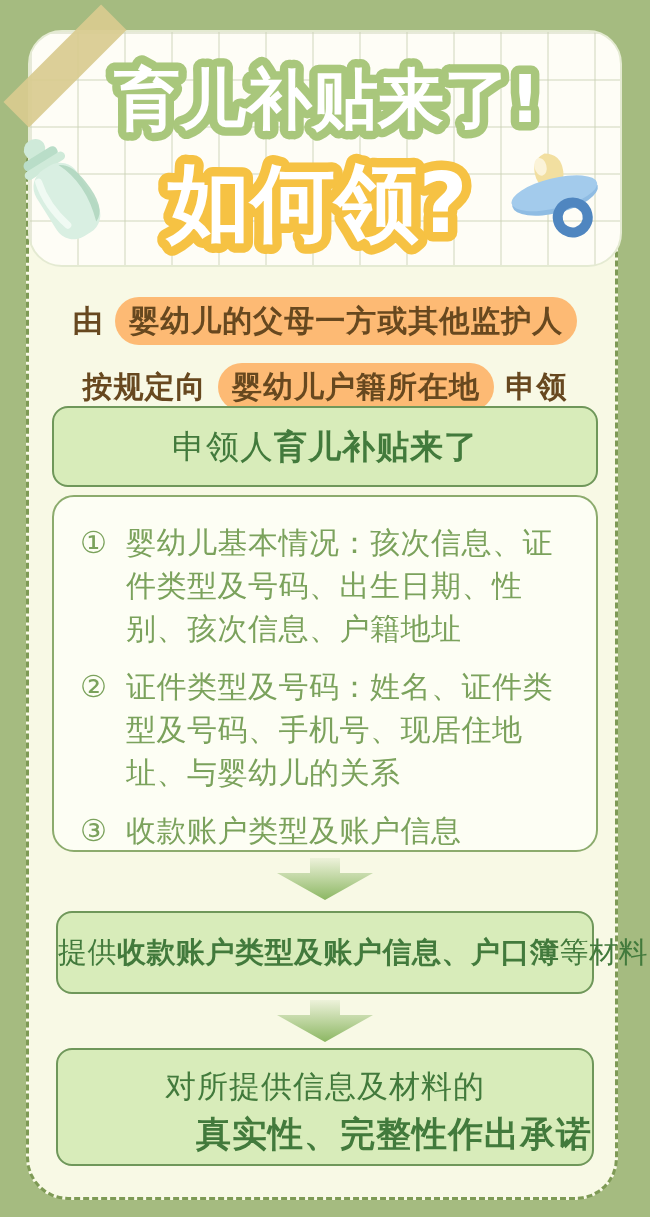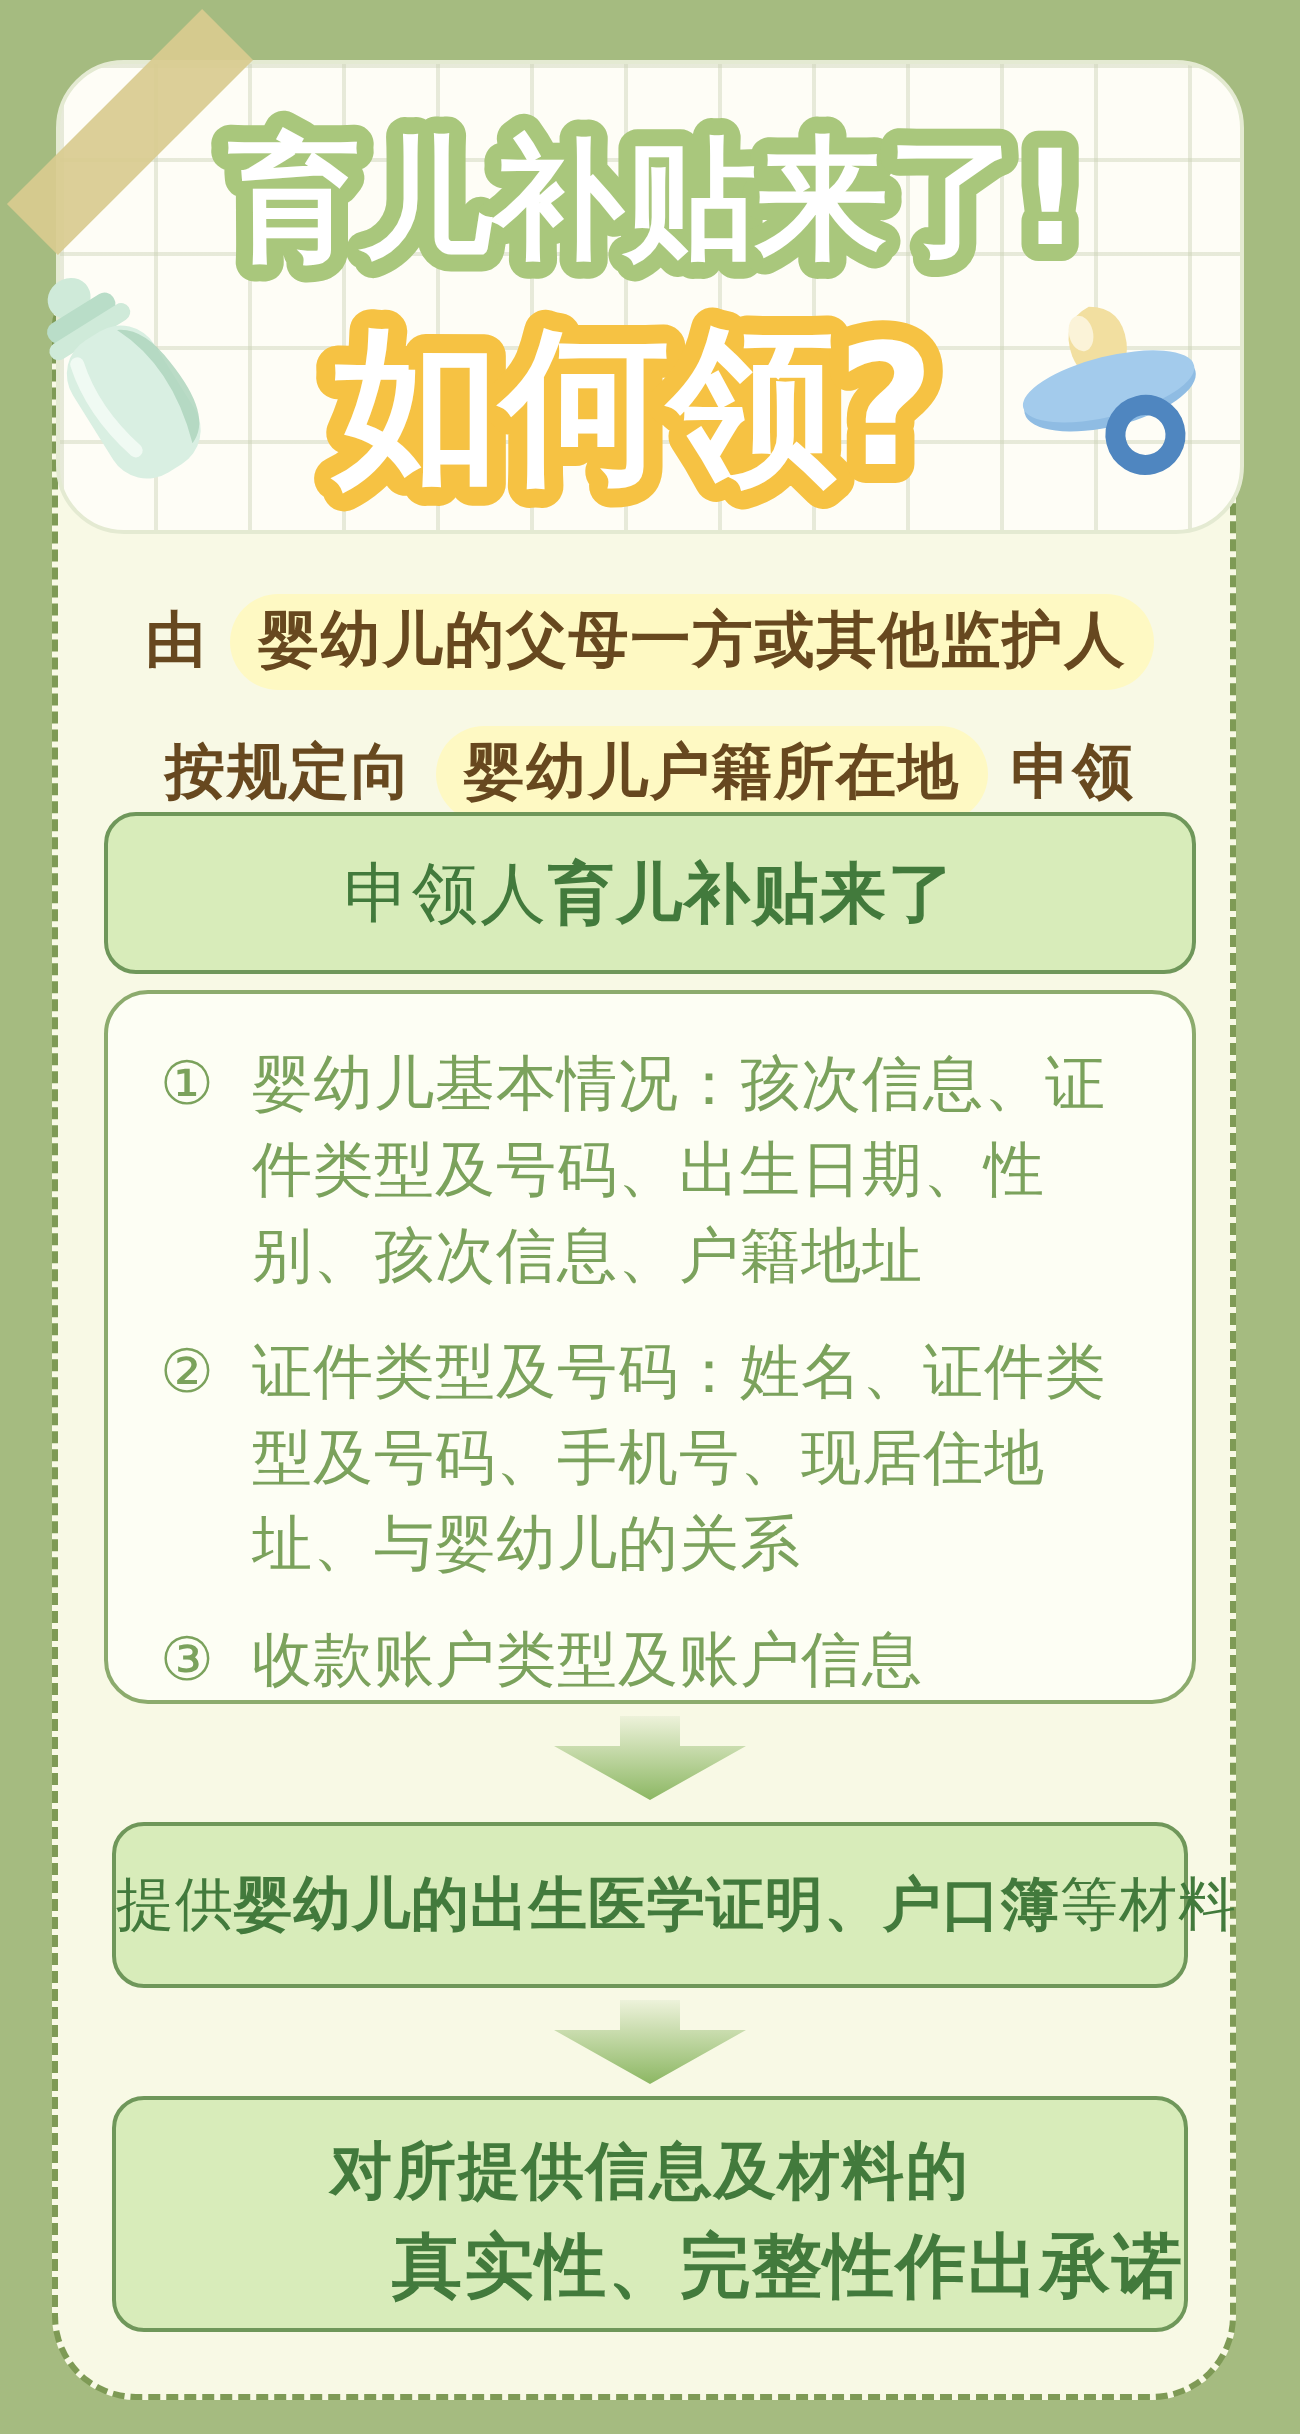--- a/index.html
+++ b/index.html
@@ -55,21 +55,21 @@
   .pacifier-icon{left:500px;top:144px;}
 
   
   .intro{
     position:absolute;left:26px;top:288px;width:598px;
     text-align:center;color:#67481f;font-weight:700;
     font-size:30px;letter-spacing:1px;z-index:3;
   }
   .intro .line{height:66px;line-height:66px;white-space:nowrap;}
   .hl{
-    background:#fef9c3;border-radius:26px;padding:6px 14px 7px 14px;
+    background:#fdba74;border-radius:26px;padding:6px 14px 7px 14px;
     color:#67481f;
   }
 
   
   .green-box{
     position:absolute;left:52px;width:546px;
     box-sizing:border-box;
     background:#d8ecba;border:2px solid #6f975a;border-radius:16px;
     color:#427a3c;text-align:center;z-index:3;
   }
@@ -88,21 +88,21 @@
   .list-item .txt{flex:1;}
 
   
   .flow-arrow{position:absolute;left:277px;width:96px;height:42px;z-index:3;}
   .arrow-1{top:858px;}
   .arrow-2{top:1000px;}
 
   .box-materials{top:911px;height:83px;left:56px;width:538px;font-size:29px;line-height:79px;letter-spacing:.5px;white-space:nowrap;}
   .box-materials b{font-weight:800;}
   .box-commit{top:1048px;height:118px;left:56px;width:538px;padding-top:13px;}
-  .box-commit .l1{font-size:31px;line-height:46px;font-weight:700;letter-spacing:1px;}
+  .box-commit .l1{font-size:31px;line-height:46px;font-weight:400;letter-spacing:1px;}
   .box-commit .l2{font-size:35px;line-height:50px;font-weight:900;letter-spacing:1px;text-align:right;}
 </style>
 </head>
 <body>
 
 <div class="poster">
 
   <div class="dashed-panel"></div>
 
   <div class="header-card">
@@ -173,21 +173,21 @@
     <defs>
       <linearGradient id="arrowGrad1" x1="0" y1="0" x2="0" y2="1">
         <stop offset="0" stop-color="#edf2da"></stop>
         <stop offset="1" stop-color="#8cb763"></stop>
       </linearGradient>
     </defs>
     <path d="M33,0 h30 v15 h33 L48,42 L0,15 h33 z" fill="url(#arrowGrad1)"></path>
   </svg>
 
   <div class="green-box box-materials">
-    <span>提供</span><b>婴幼儿的出生医学证明、户口簿</b><span>等材料</span>
+    <span>提供</span><b>收款账户类型及账户信息、户口簿</b><span>等材料</span>
   </div>
 
   <svg class="flow-arrow arrow-2" width="96" height="42" viewBox="0 0 96 42">
     <defs>
       <linearGradient id="arrowGrad2" x1="0" y1="0" x2="0" y2="1">
         <stop offset="0" stop-color="#edf2da"></stop>
         <stop offset="1" stop-color="#8cb763"></stop>
       </linearGradient>
     </defs>
     <path d="M33,0 h30 v15 h33 L48,42 L0,15 h33 z" fill="url(#arrowGrad2)"></path>

